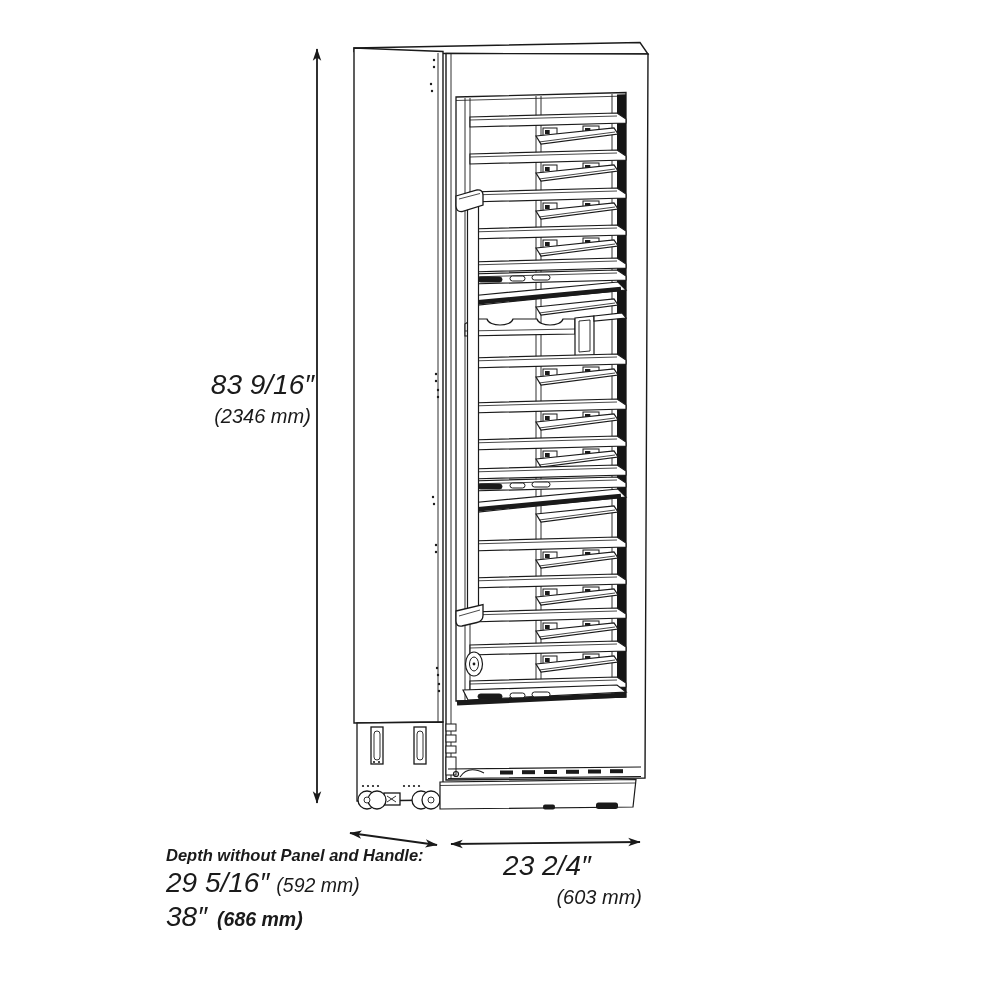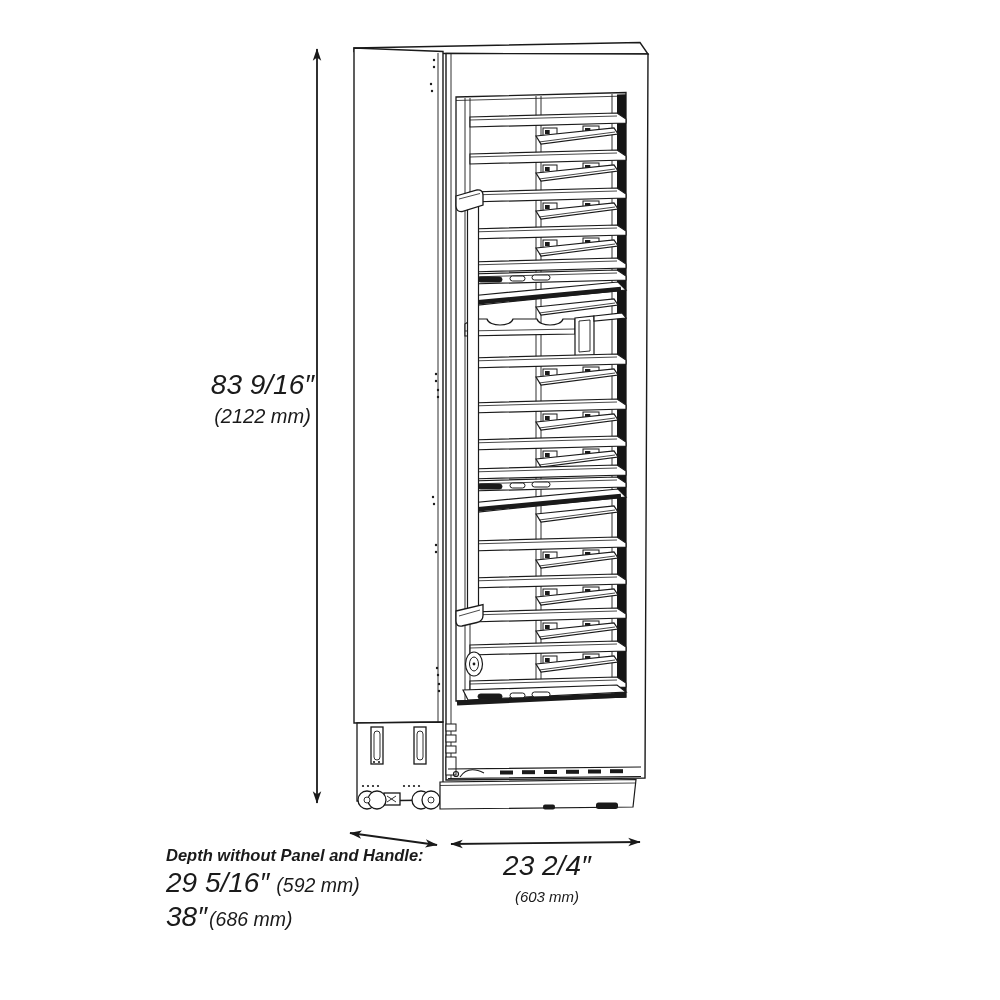--- a/index.html
+++ b/index.html
@@ -8,24 +8,24 @@
     font-family:"Liberation Sans",sans-serif;color:#1a1a1a;font-style:italic;
   }
   .canvas svg{position:absolute;left:0;top:0;}
   .dim{position:absolute;text-align:center;}
   .dim-in{font-size:28px;line-height:30px;}
   .dim-mm{font-size:20px;line-height:24px;margin-top:4px;}
   .notes{position:absolute;left:166px;top:844px;text-align:left;}
   .note-label{font-size:16.5px;line-height:23px;font-weight:bold;}
   .note-value{font-size:28px;line-height:32px;}
   .note-value .mm{font-size:19.5px;margin-left:7px;}
-  .note-value .mm.tight{margin-left:2px;}
+  .note-value .mm.tight{margin-left:10px;font-weight:bold;}
   .dim-height{top:370px;left:150px;width:225px;}
   .dim-width{top:851px;left:452px;width:190px;}
-  .dim-width .dim-mm{font-size:15px;}
+  .dim-width .dim-mm{font-size:20px;text-align:right;}
 </style>
 </head>
 <body>
 
 <div class="canvas">
 
   <svg viewBox="0 0 1000 1000" width="1000" height="1000">
     <defs>
       <marker id="ah" viewBox="0 0 10 8" refX="9.4" refY="4" markerWidth="13" markerHeight="10" orient="auto-start-reverse" markerUnits="userSpaceOnUse">
         <path d="M0,0.6 L10,4 L0,7.4 L2.6,4 Z" fill="#1a1a1a"></path>
@@ -262,21 +262,21 @@
 
     <g stroke="#1a1a1a" stroke-width="1.8" fill="none">
       <line x1="317" y1="49" x2="317" y2="803" marker-start="url(#ah)" marker-end="url(#ah)"></line>
       <line x1="350" y1="833" x2="437" y2="845" marker-start="url(#ah)" marker-end="url(#ah)"></line>
       <line x1="451" y1="844" x2="640" y2="842" marker-start="url(#ah)" marker-end="url(#ah)"></line>
     </g>
   </svg>
 
   <div class="dim dim-height">
     <div class="dim-in">83 9/16″</div>
-    <div class="dim-mm">(2122 mm)</div>
+    <div class="dim-mm">(2346 mm)</div>
   </div>
 
   <div class="notes">
     <div class="note-label">Depth without Panel and Handle:</div>
     <div class="note-value">
       <span>29 5/16″</span><span class="mm">(592 mm)</span>
     </div>
     <div class="note-value">
       <span>38″</span><span class="mm tight">(686 mm)</span>
     </div>

